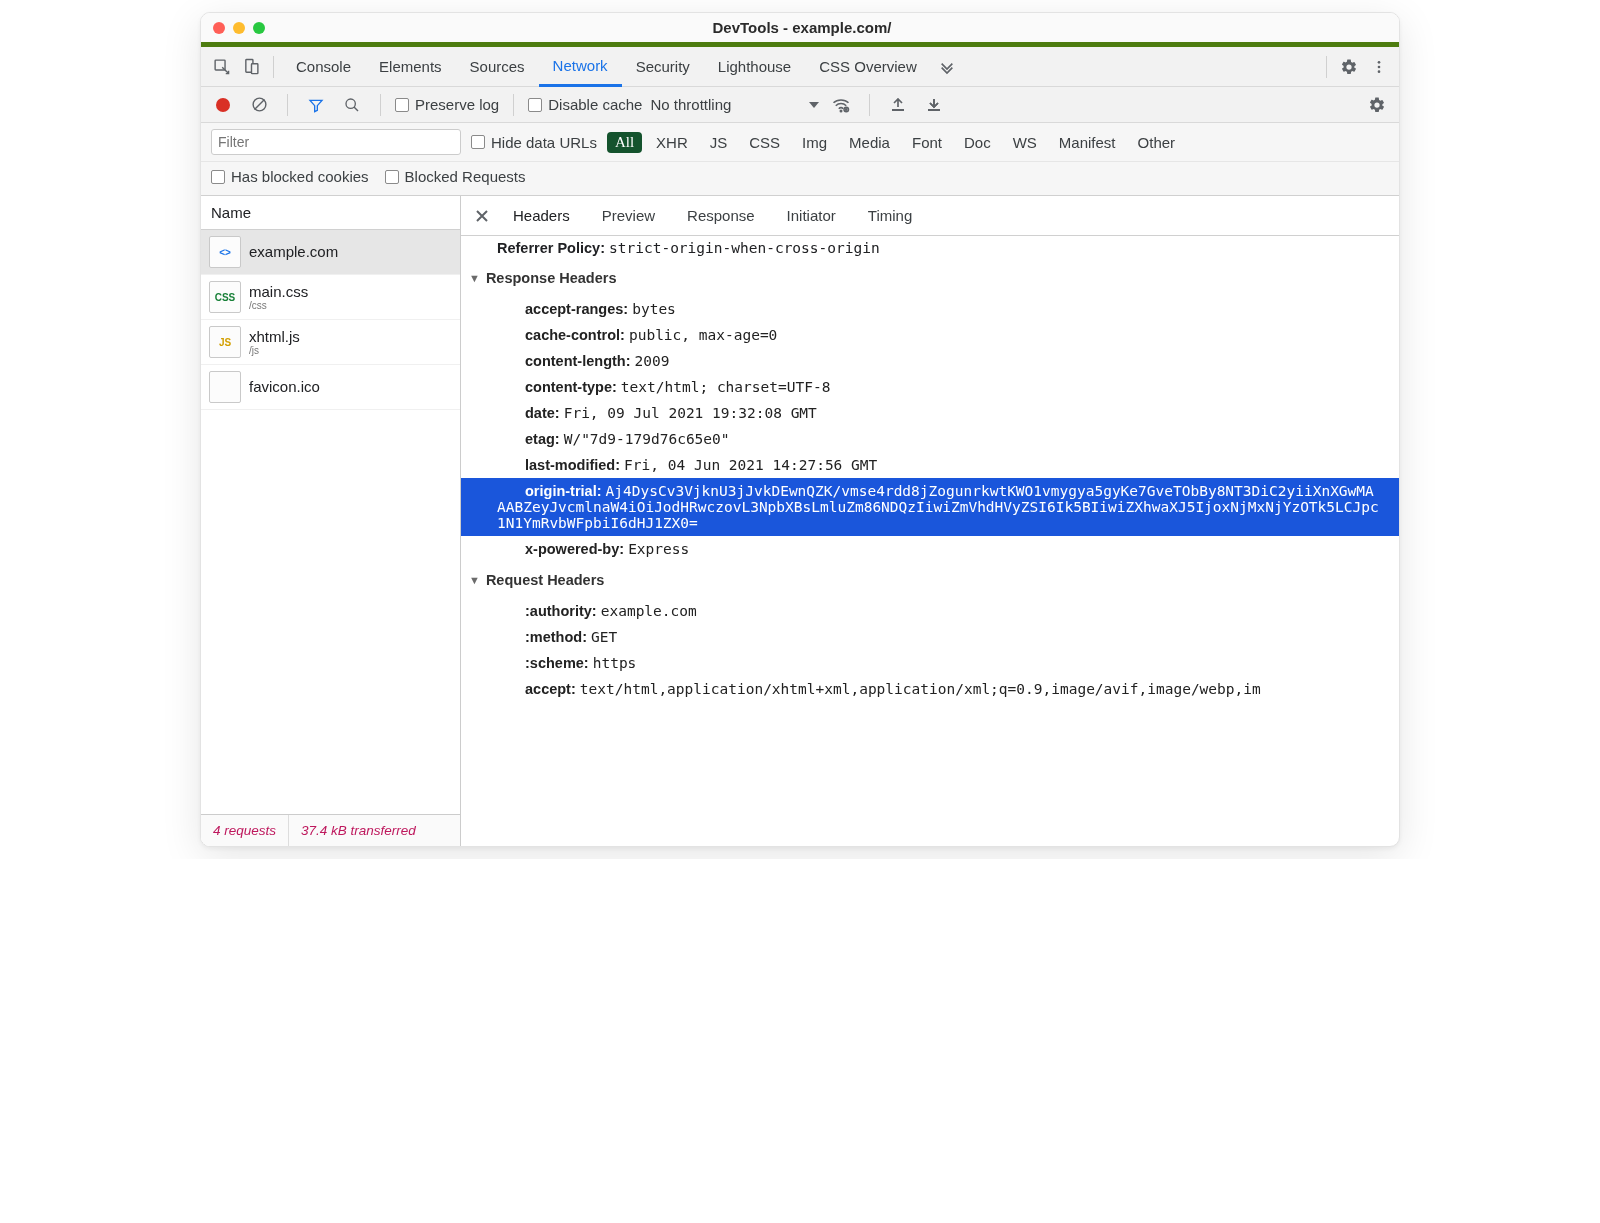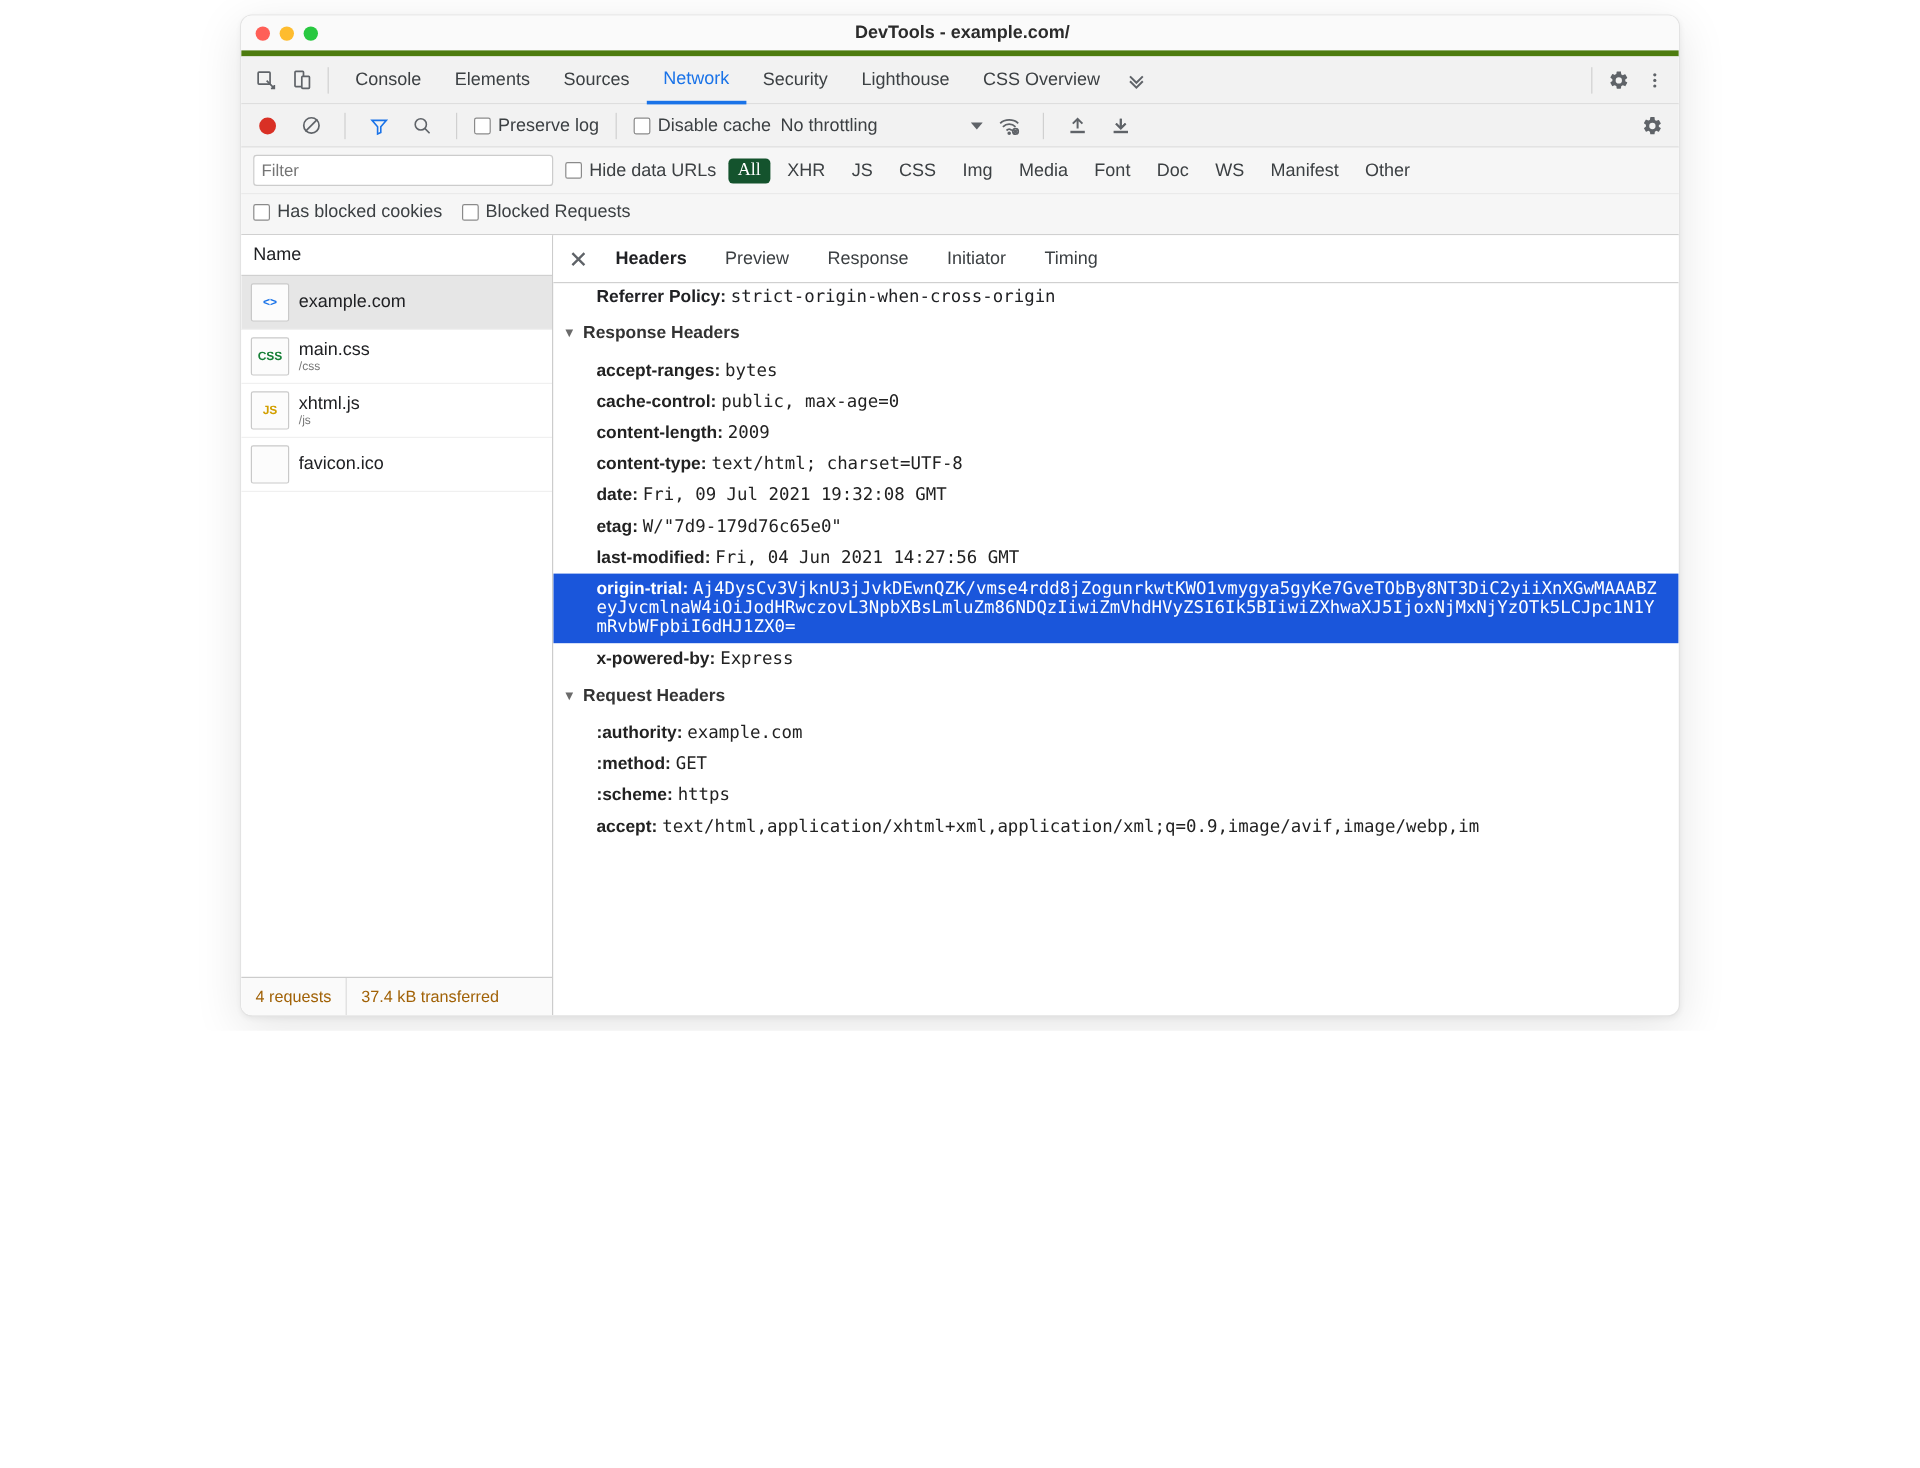--- a/index.html
+++ b/index.html
@@ -38,34 +38,34 @@
   .content{display:flex;height:650px;}
   .left{width:260px;border-right:1px solid #ccc;display:flex;flex-direction:column;background:#fff;}
   .left .colhead{padding:8px 10px;border-bottom:1px solid #d0d0d0;font-weight:400;color:#202124;background:#fff;}
   .reqlist{flex:1;overflow:auto;}
   .req{display:flex;align-items:center;gap:8px;padding:6px 8px;border-bottom:1px solid #f0f0f0;cursor:default;}
   .req.selected{background:#e6e6e6;}
   .req .ico{width:32px;height:32px;border:1px solid #c9c9c9;border-radius:2px;display:flex;align-items:center;justify-content:center;font-size:10px;font-weight:700;background:#fcfcfc;}
   .req .txt{display:flex;flex-direction:column;line-height:1.15;}
   .req .sub{color:#777;font-size:10px;}
   .statusline{border-top:1px solid #ccc;display:flex;gap:0;background:#fafafa;}
-  .statusline span{padding:8px 12px;border-right:1px solid #ddd;color:#a16207;font-size:13.5px;}
+  .statusline span{padding:8px 12px;border-right:1px solid #ddd;color:#be185d;font-size:13.5px;font-style:italic;}
   
   .right{flex:1;display:flex;flex-direction:column;overflow:hidden;}
   .rtabs{display:flex;align-items:center;gap:0;border-bottom:1px solid #d0d0d0;background:#fff;height:40px;padding:0 6px;}
   .rtab{padding:0 16px;height:40px;display:flex;align-items:center;color:#3c4043;cursor:default;}
-  .rtab.active{font-weight:700;color:#202124;}
+  .rtab.active{font-weight:400;color:#202124;}
   .closex{width:30px;display:flex;align-items:center;justify-content:center;color:#5f6368;height:40px;}
   .detail{flex:1;overflow:auto;font-size:14.5px;}
   .cutoff{padding:4px 18px;color:#202124;}
   .cutoff .hk{font-weight:700;}
   .section-head{display:flex;align-items:center;gap:6px;padding:10px 8px;font-weight:700;color:#333;}
   .section-head .tri{font-size:11px;color:#6b6b6b;}
   .hdrrow{padding:5px 18px 5px 36px;font-family:ui-monospace,SFMono-Regular,Menlo,monospace;font-size:14.5px;color:#222;word-break:break-all;white-space:pre-wrap;}
-  .hdrrow .k{font-weight:700;font-family:-apple-system,BlinkMacSystemFont,Arial,sans-serif;}
+  .hdrrow .k{font-weight:700;font-family:-apple-system,BlinkMacSystemFont,Arial,sans-serif;margin-left:28px;}
   .hdrrow.selected{background:#1a56db;color:#fff;}
   .hdrrow.selected .k{color:#fff;} 
   svg{display:block;}
   .mono{font-family:ui-monospace,SFMono-Regular,Menlo,monospace;}
 </style>
 </head>
 <body>
 
 <div class="window">
 

